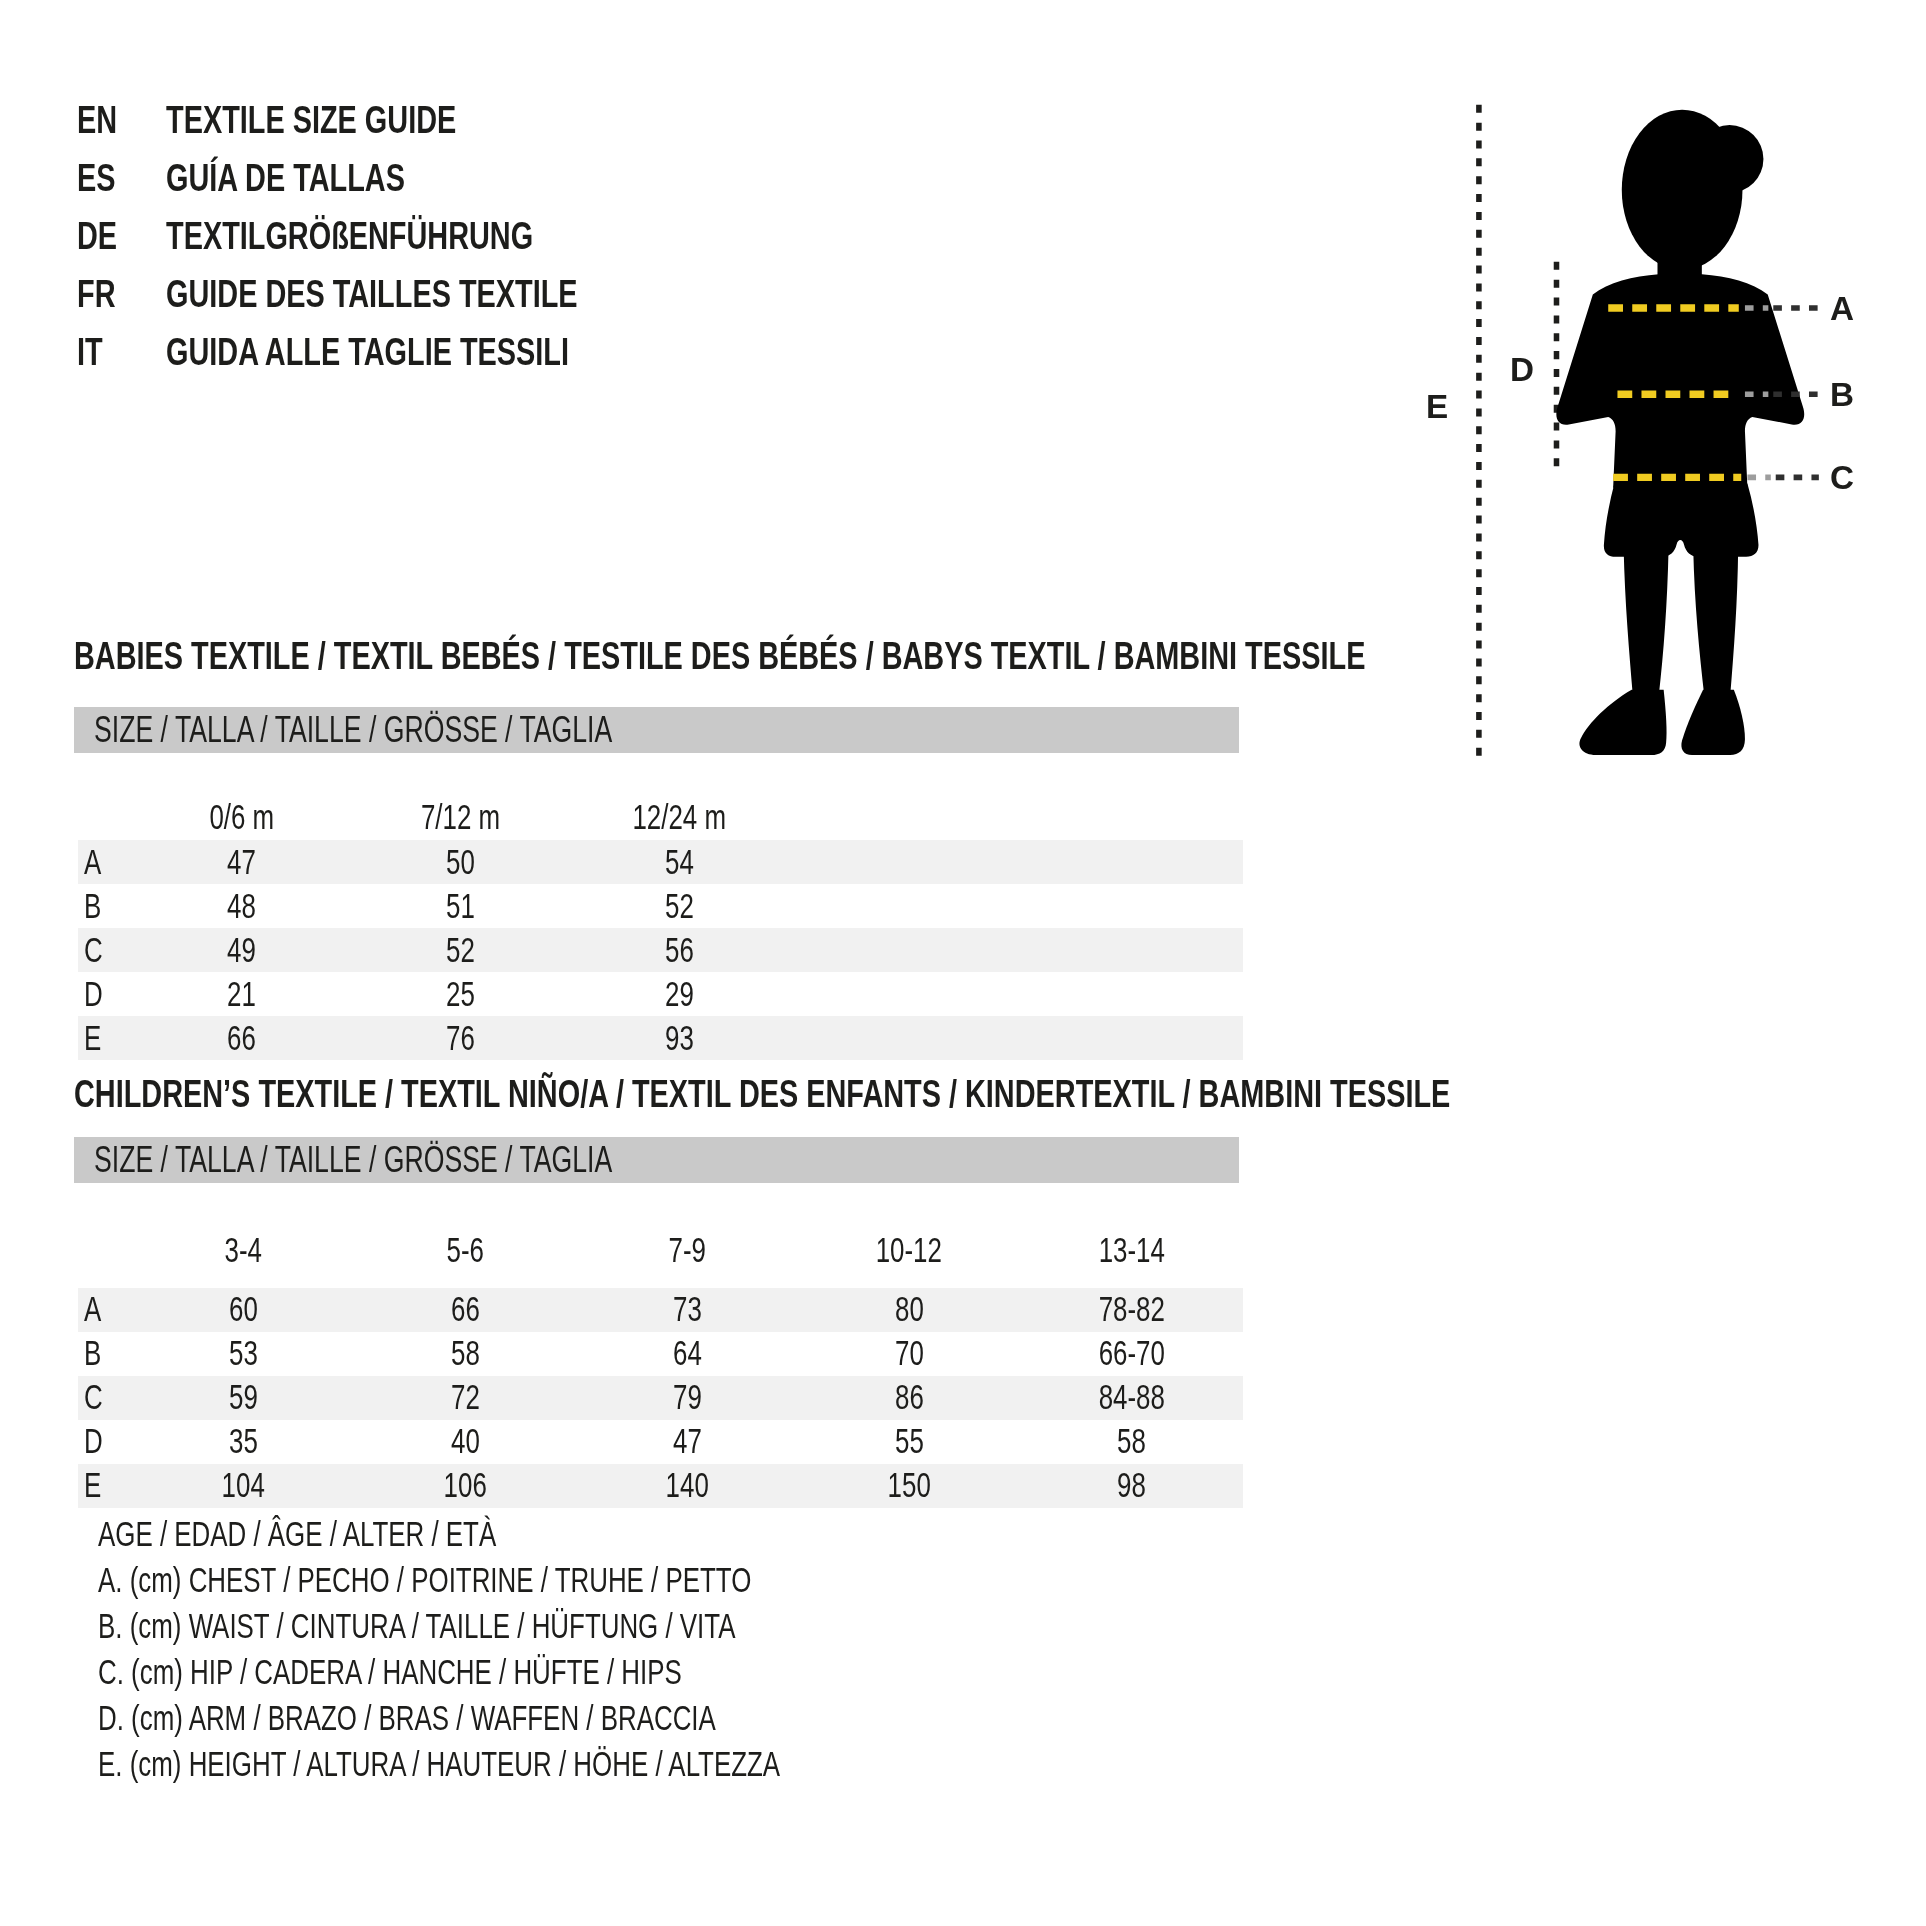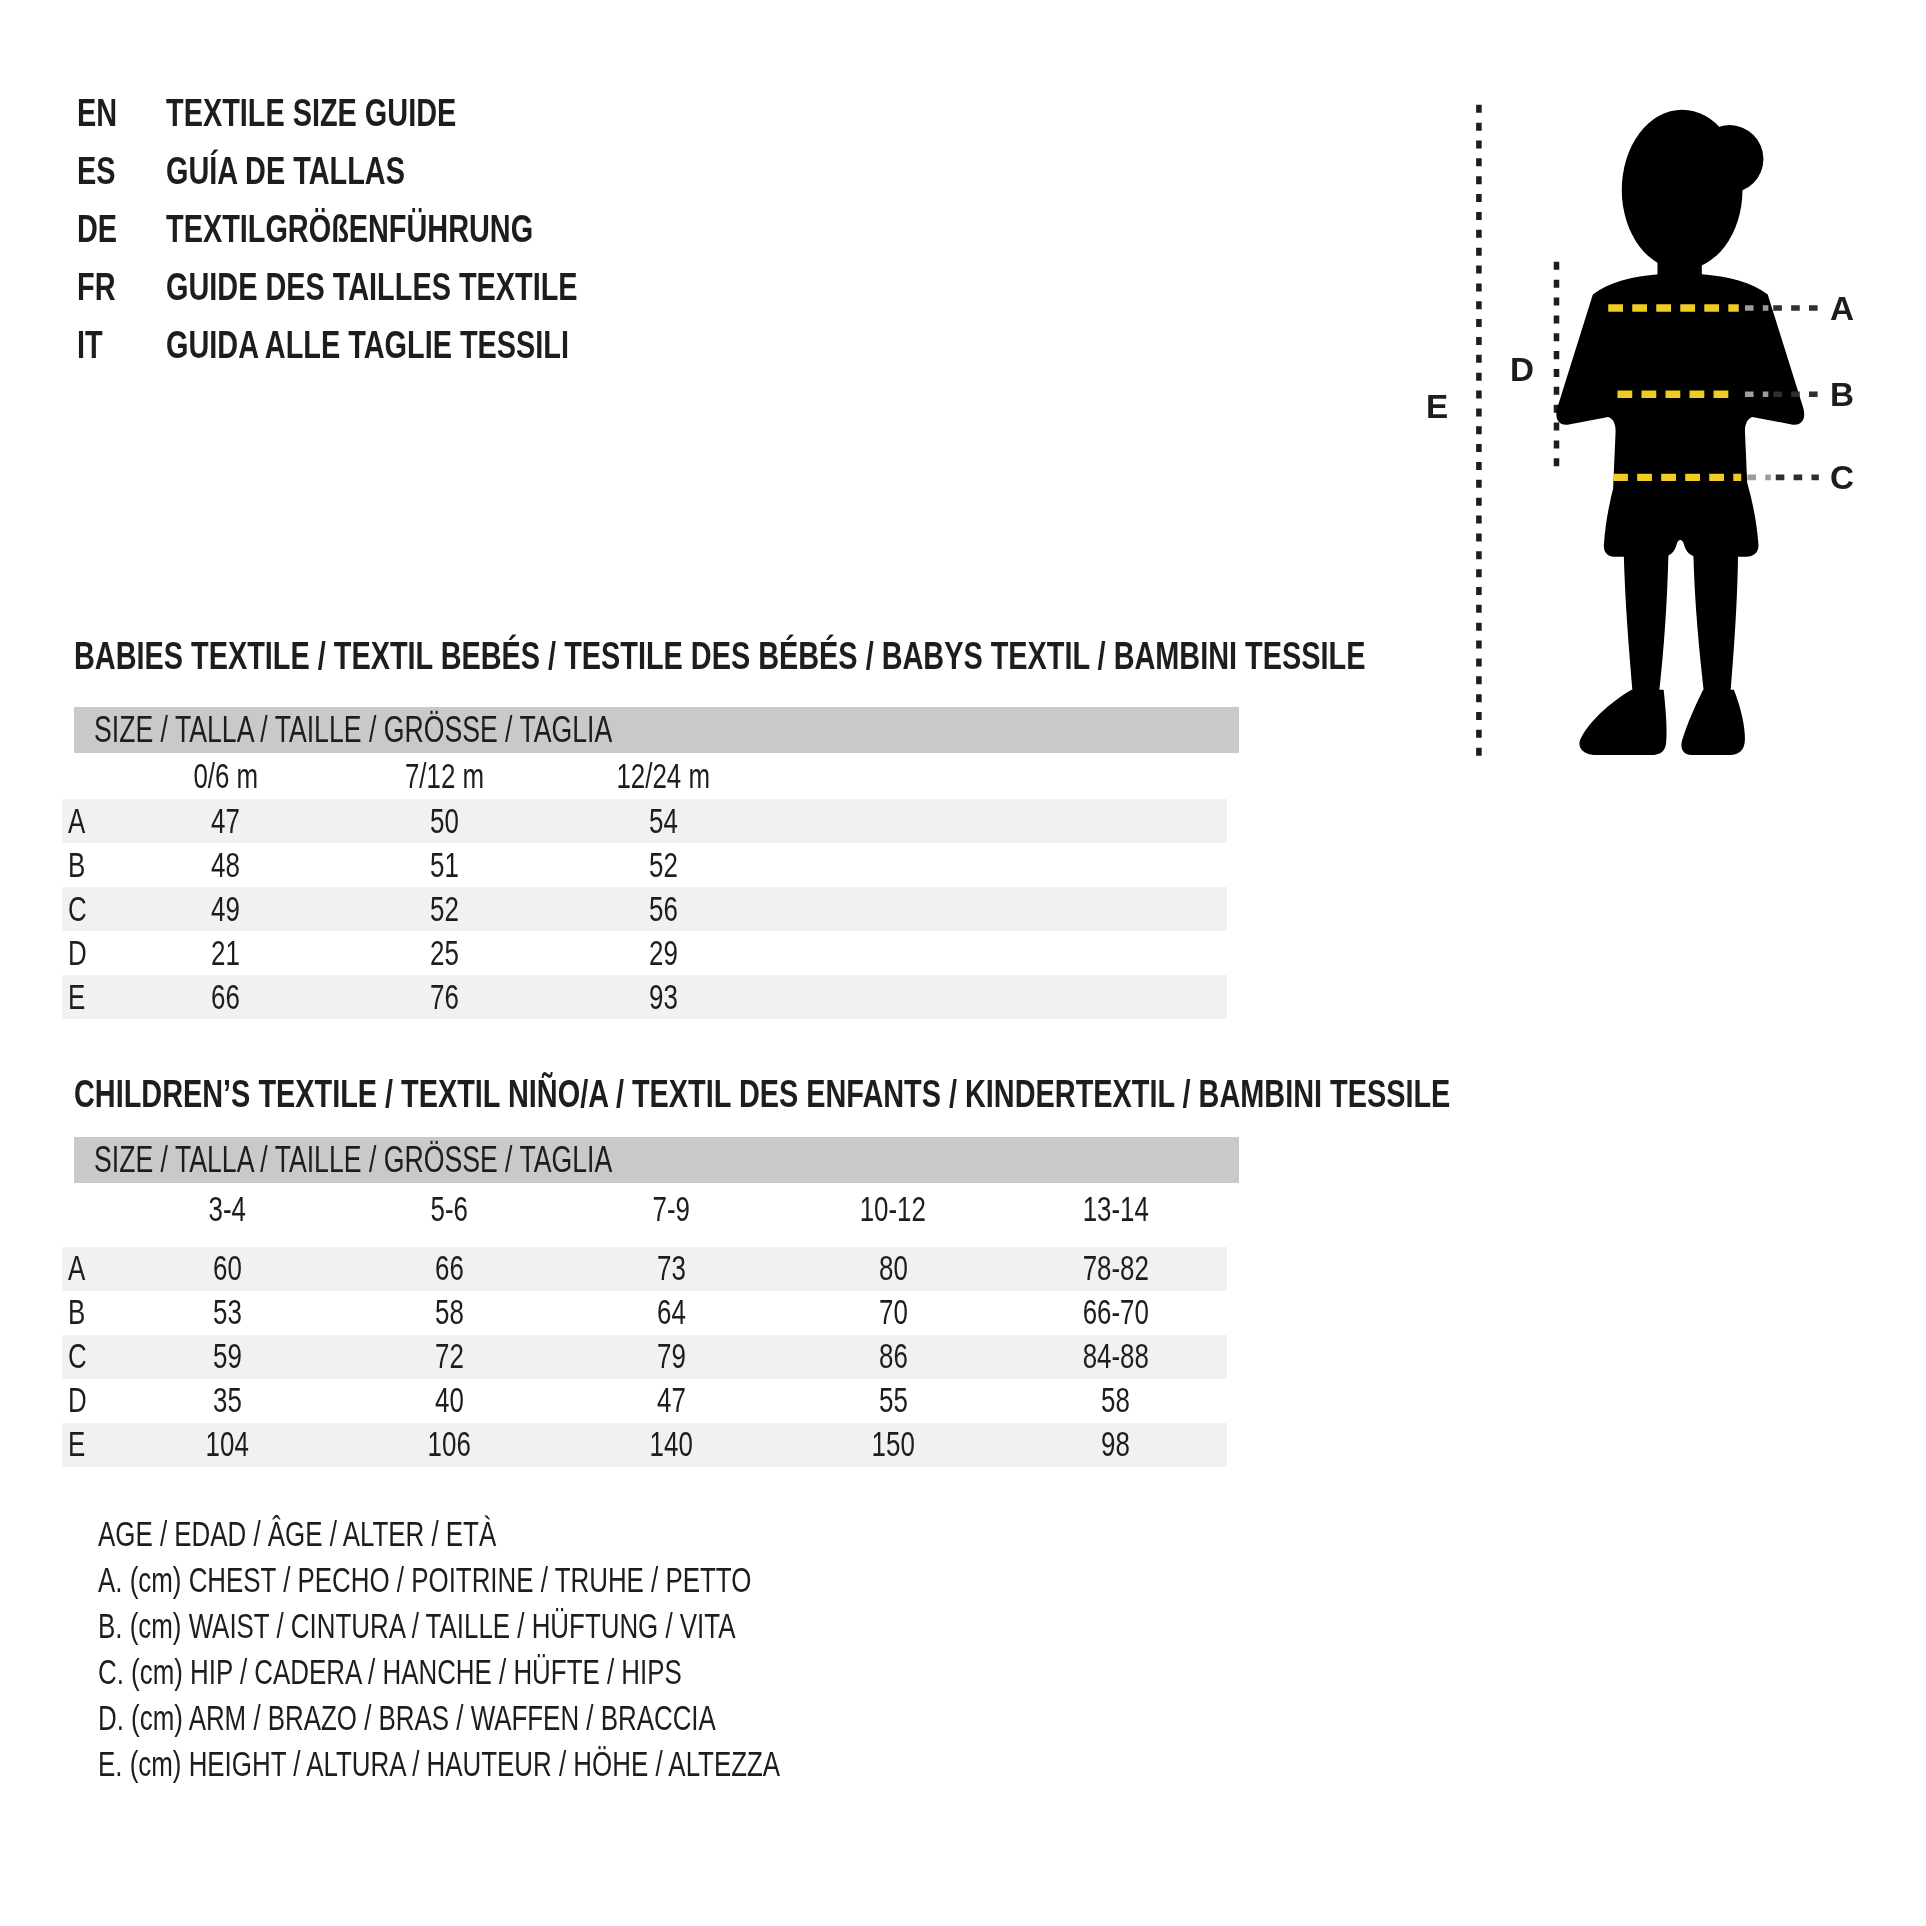--- a/index.html
+++ b/index.html
@@ -7,34 +7,34 @@
     width:1926px;height:1926px;position:relative;background:#ffffff;
     font-family:"Liberation Sans","DejaVu Sans",sans-serif;color:#1d1d1b;
     overflow:hidden;
   }
   
   .cx{display:inline-block;transform:scaleX(0.74);transform-origin:0 50%;white-space:nowrap;}
   .cxc{transform-origin:50% 50%;}
 
   
   .langs{position:absolute;left:77px;top:91px;}
-  .lang-row{display:flex;height:58px;align-items:flex-start;font-size:39px;font-weight:700;}
+  .lang-row{display:flex;height:58px;align-items:center;font-size:39px;font-weight:700;}
   .lang-code{width:89px;flex:0 0 89px;}
 
   
   .figure{position:absolute;left:1405px;top:86px;width:521px;height:715px;}
   .figure svg{display:block;width:521px;height:715px;}
   .measure-label{font-family:"Liberation Sans","DejaVu Sans",sans-serif;font-weight:700;font-size:54px;fill:#1d1d1b;}
 
   
   .sec-heading{position:absolute;left:74px;height:46px;line-height:46px;font-size:39px;font-weight:700;white-space:nowrap;text-decoration:underline;}
   .size-bar{position:absolute;left:74px;width:1165px;background:#c9c9c9;display:flex;align-items:center;padding-left:20px;box-sizing:border-box;font-size:36px;font-weight:400;}
 
   
-  .gtable{position:absolute;left:62px;width:1165px;}
+  .gtable{position:absolute;left:78px;width:1165px;margin-top:41px;}
   .trow{display:grid;align-items:center;font-size:35px;font-weight:400;}
   .babies-grid{grid-template-columns:54px 219px 219px 219px 1fr;}
   .children-grid{grid-template-columns:54px 222px 222px 222px 222px 1fr;}
   .trow .cell{text-align:center;}
   .trow .lab{text-align:left;padding-left:6.2px;}
   .zebra{background:#f1f1f1;}
   .hrow{background:#ffffff;}
 
   
   .legend{position:absolute;left:74px;top:1511px;}

